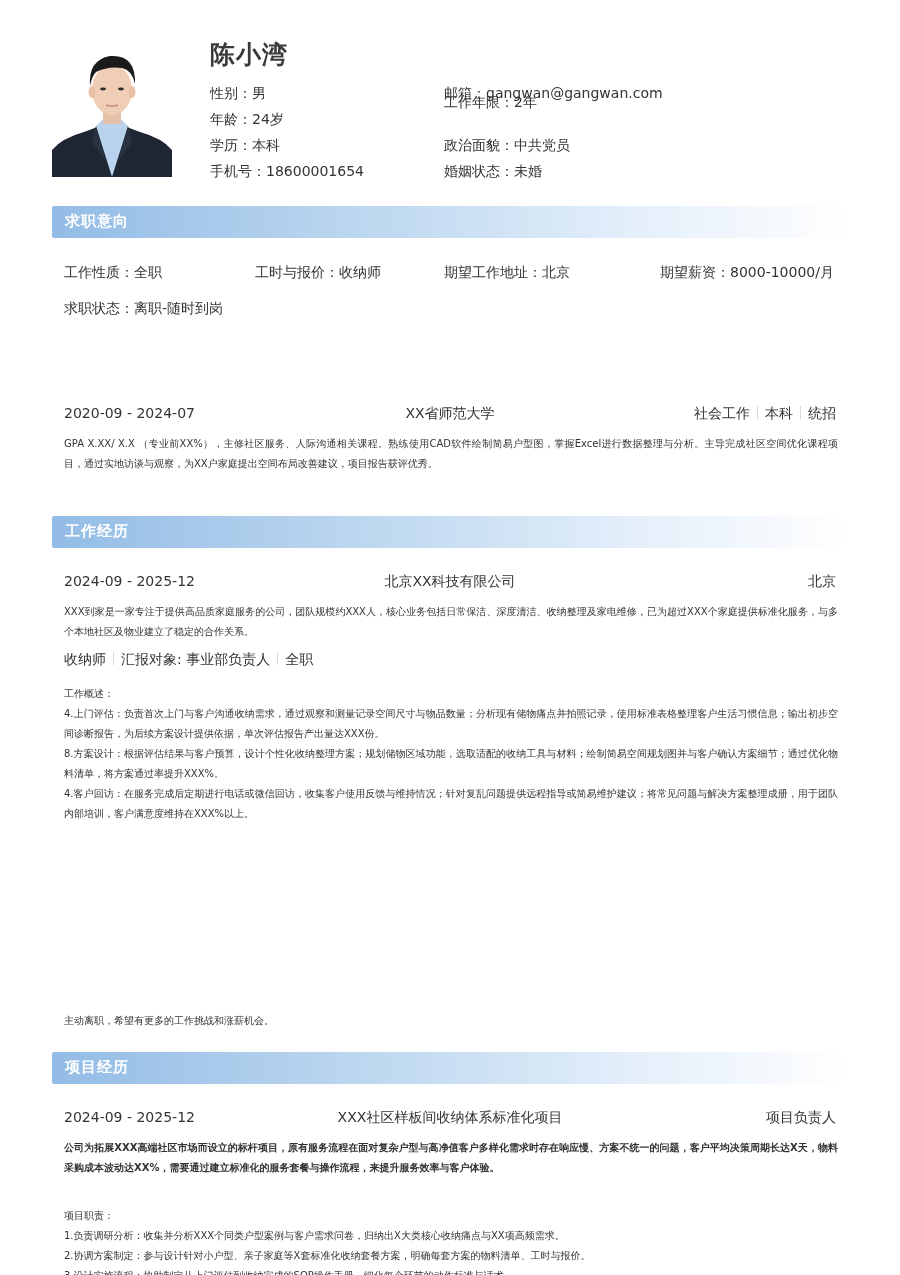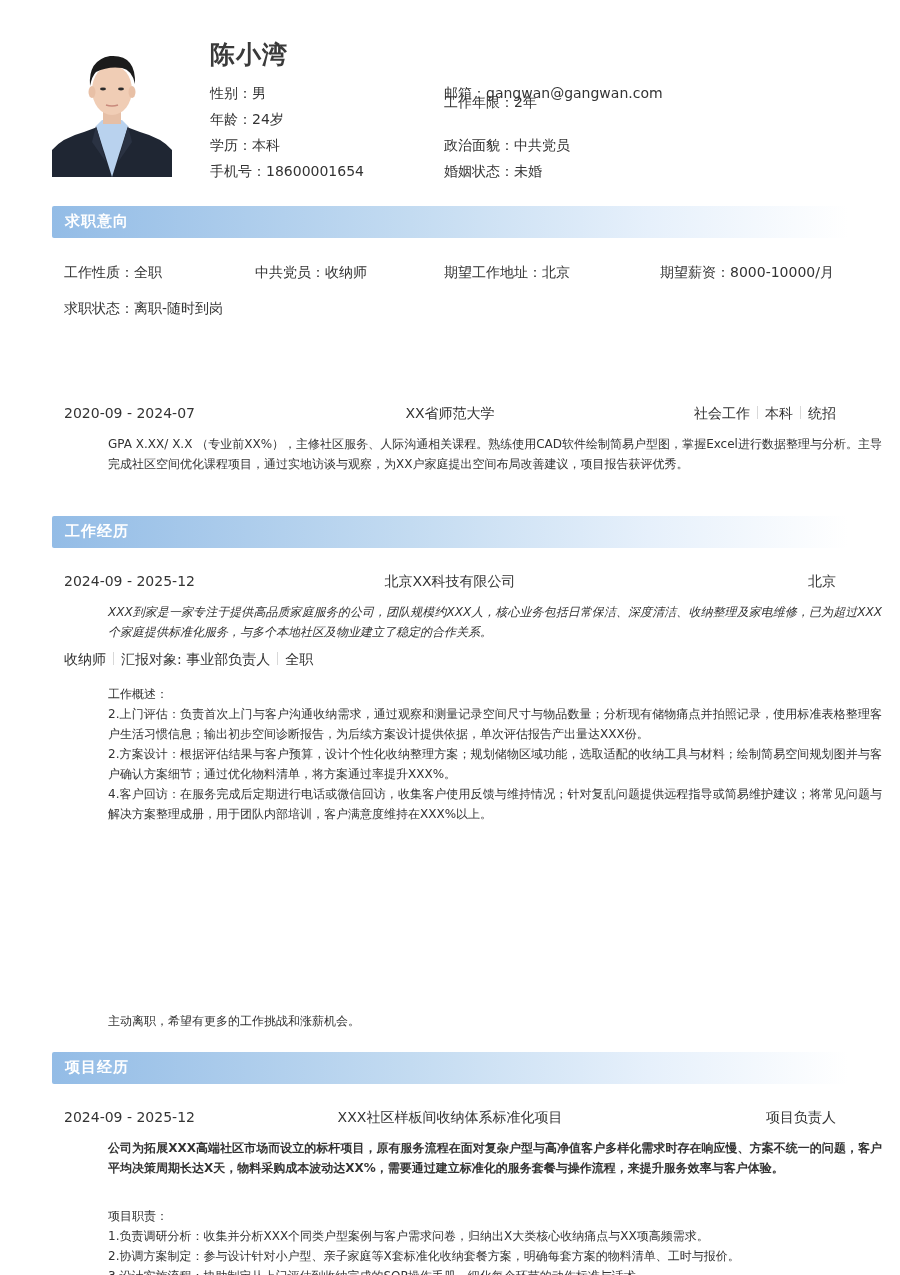--- a/index.html
+++ b/index.html
@@ -34,22 +34,22 @@
       border-radius: 2px;
     }
     .sec-head span {
       position: absolute; left: 13px; top: 6px;
       font-size: 15px; font-weight: bold; color: #ffffff; letter-spacing: 1px;
     }
 
     .line { position: absolute; font-size: 14px; line-height: 20px; color: #333; white-space: nowrap; }
     .para {
       position: absolute; left: 64px; width: 774px;
-      font-size: 12px; line-height: 20px; color: #333;
-      text-align: justify; word-break: break-all; margin-left: 44px;
+      font-size: 10px; line-height: 20px; color: #333;
+      text-align: justify; word-break: break-all;
     }
     .center { text-align: center; }
     .right { text-align: right; }
     .sep { display: inline-block; width: 1px; height: 13px; background: #d8d8d8; margin: 0 7px; vertical-align: -1px; }
   </style>
 </head>
 <body>
 
 <div class="page">
 
@@ -108,21 +108,21 @@
     <span class="lbl">婚姻状态：</span><span>未婚</span>
   </div>
 
   <div class="sec-head" style="top:206px;">
     <span>求职意向</span>
   </div>
   <div class="line" style="left:64px; top:262px;">
     <span>工作性质：</span><span>全职</span>
   </div>
   <div class="line" style="left:255px; top:262px;">
-    <span>中共党员：</span><span>收纳师</span>
+    <span>工时与报价：</span><span>收纳师</span>
   </div>
   <div class="line" style="left:444px; top:262px;">
     <span>期望工作地址：</span><span>北京</span>
   </div>
   <div class="line" style="left:660px; top:262px;">
     <span>期望薪资：</span><span>8000-10000/月</span>
   </div>
   <div class="line" style="left:64px; top:298px;">
     <span>求职状态：</span><span>离职-随时到岗</span>
   </div>
@@ -133,29 +133,29 @@
     <span>社会工作</span><span class="sep"></span><span>本科</span><span class="sep"></span><span>统招</span>
   </div>
   <div class="para" style="top:434px;">GPA X.XX/ X.X （专业前XX%），主修社区服务、人际沟通相关课程。熟练使用CAD软件绘制简易户型图，掌握Excel进行数据整理与分析。主导完成社区空间优化课程项目，通过实地访谈与观察，为XX户家庭提出空间布局改善建议，项目报告获评优秀。</div>
 
   <div class="sec-head" style="top:516px;">
     <span>工作经历</span>
   </div>
   <div class="line" style="left:64px; top:571px;">2024-09 - 2025-12</div>
   <div class="line center" style="left:300px; width:300px; top:571px;text-align:center;">北京XX科技有限公司</div>
   <div class="line right" style="left:600px; width:236px; top:571px;">北京</div>
-  <div class="para" style="top:602px;font-style:italic;">XXX到家是一家专注于提供高品质家庭服务的公司，团队规模约XXX人，核心业务包括日常保洁、深度清洁、收纳整理及家电维修，已为超过XXX个家庭提供标准化服务，与多个本地社区及物业建立了稳定的合作关系。</div>
+  <div class="para" style="top:602px;">XXX到家是一家专注于提供高品质家庭服务的公司，团队规模约XXX人，核心业务包括日常保洁、深度清洁、收纳整理及家电维修，已为超过XXX个家庭提供标准化服务，与多个本地社区及物业建立了稳定的合作关系。</div>
   <div class="line" style="left:64px; top:649px;">
     <span>收纳师</span><span class="sep"></span><span>汇报对象: 事业部负责人</span><span class="sep"></span><span>全职</span>
   </div>
 
   <div class="para" style="top:684px;">
     <div>工作概述：</div>
-    <div>2.上门评估：负责首次上门与客户沟通收纳需求，通过观察和测量记录空间尺寸与物品数量；分析现有储物痛点并拍照记录，使用标准表格整理客户生活习惯信息；输出初步空间诊断报告，为后续方案设计提供依据，单次评估报告产出量达XXX份。</div>
-    <div>2.方案设计：根据评估结果与客户预算，设计个性化收纳整理方案；规划储物区域功能，选取适配的收纳工具与材料；绘制简易空间规划图并与客户确认方案细节；通过优化物料清单，将方案通过率提升XXX%。</div>
+    <div>4.上门评估：负责首次上门与客户沟通收纳需求，通过观察和测量记录空间尺寸与物品数量；分析现有储物痛点并拍照记录，使用标准表格整理客户生活习惯信息；输出初步空间诊断报告，为后续方案设计提供依据，单次评估报告产出量达XXX份。</div>
+    <div>8.方案设计：根据评估结果与客户预算，设计个性化收纳整理方案；规划储物区域功能，选取适配的收纳工具与材料；绘制简易空间规划图并与客户确认方案细节；通过优化物料清单，将方案通过率提升XXX%。</div>
     <div>4.客户回访：在服务完成后定期进行电话或微信回访，收集客户使用反馈与维持情况；针对复乱问题提供远程指导或简易维护建议；将常见问题与解决方案整理成册，用于团队内部培训，客户满意度维持在XXX%以上。</div>
   </div>
 
   <div class="para" style="top:1011px;">主动离职，希望有更多的工作挑战和涨薪机会。</div>
 
   <div class="sec-head" style="top:1052px;">
     <span>项目经历</span>
   </div>
   <div class="line" style="left:64px; top:1107px;">2024-09 - 2025-12</div>
   <div class="line center" style="left:250px; width:400px; top:1107px;">XXX社区样板间收纳体系标准化项目</div>

